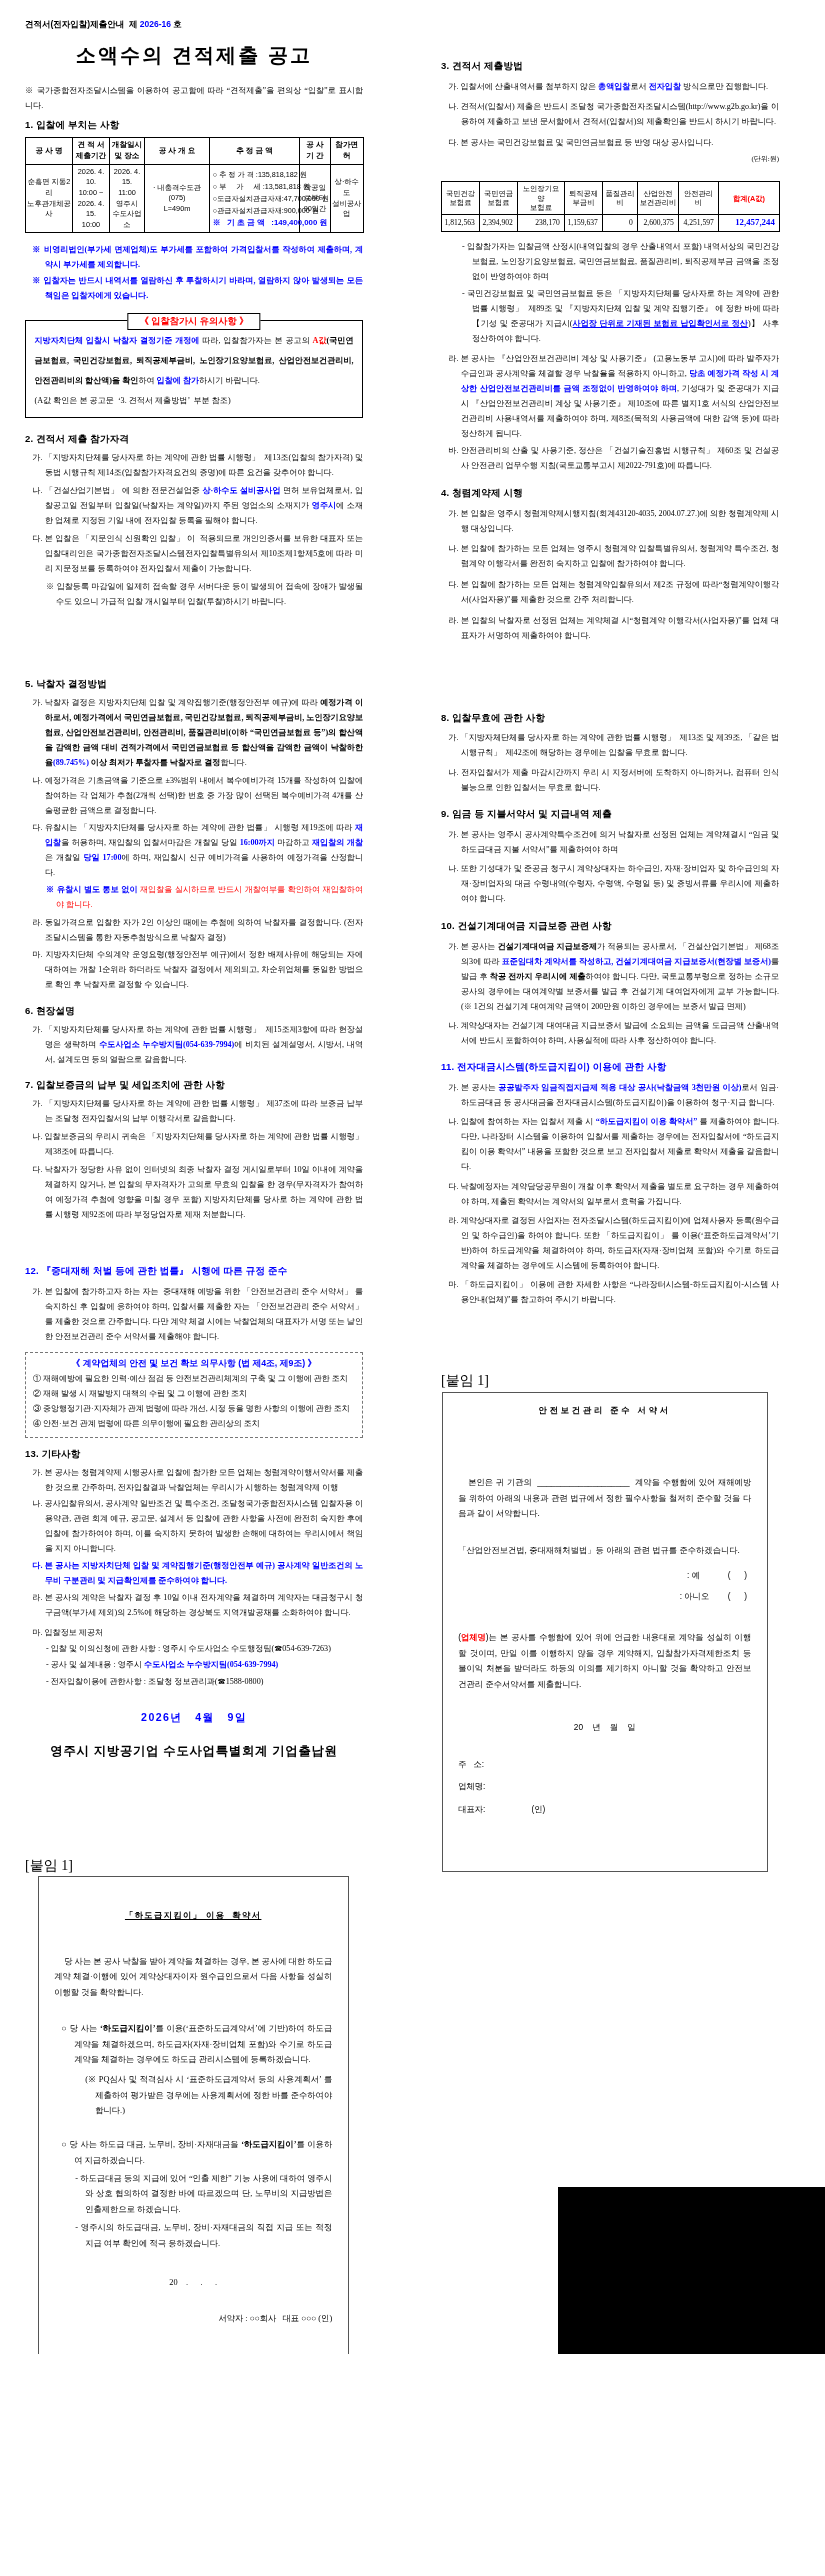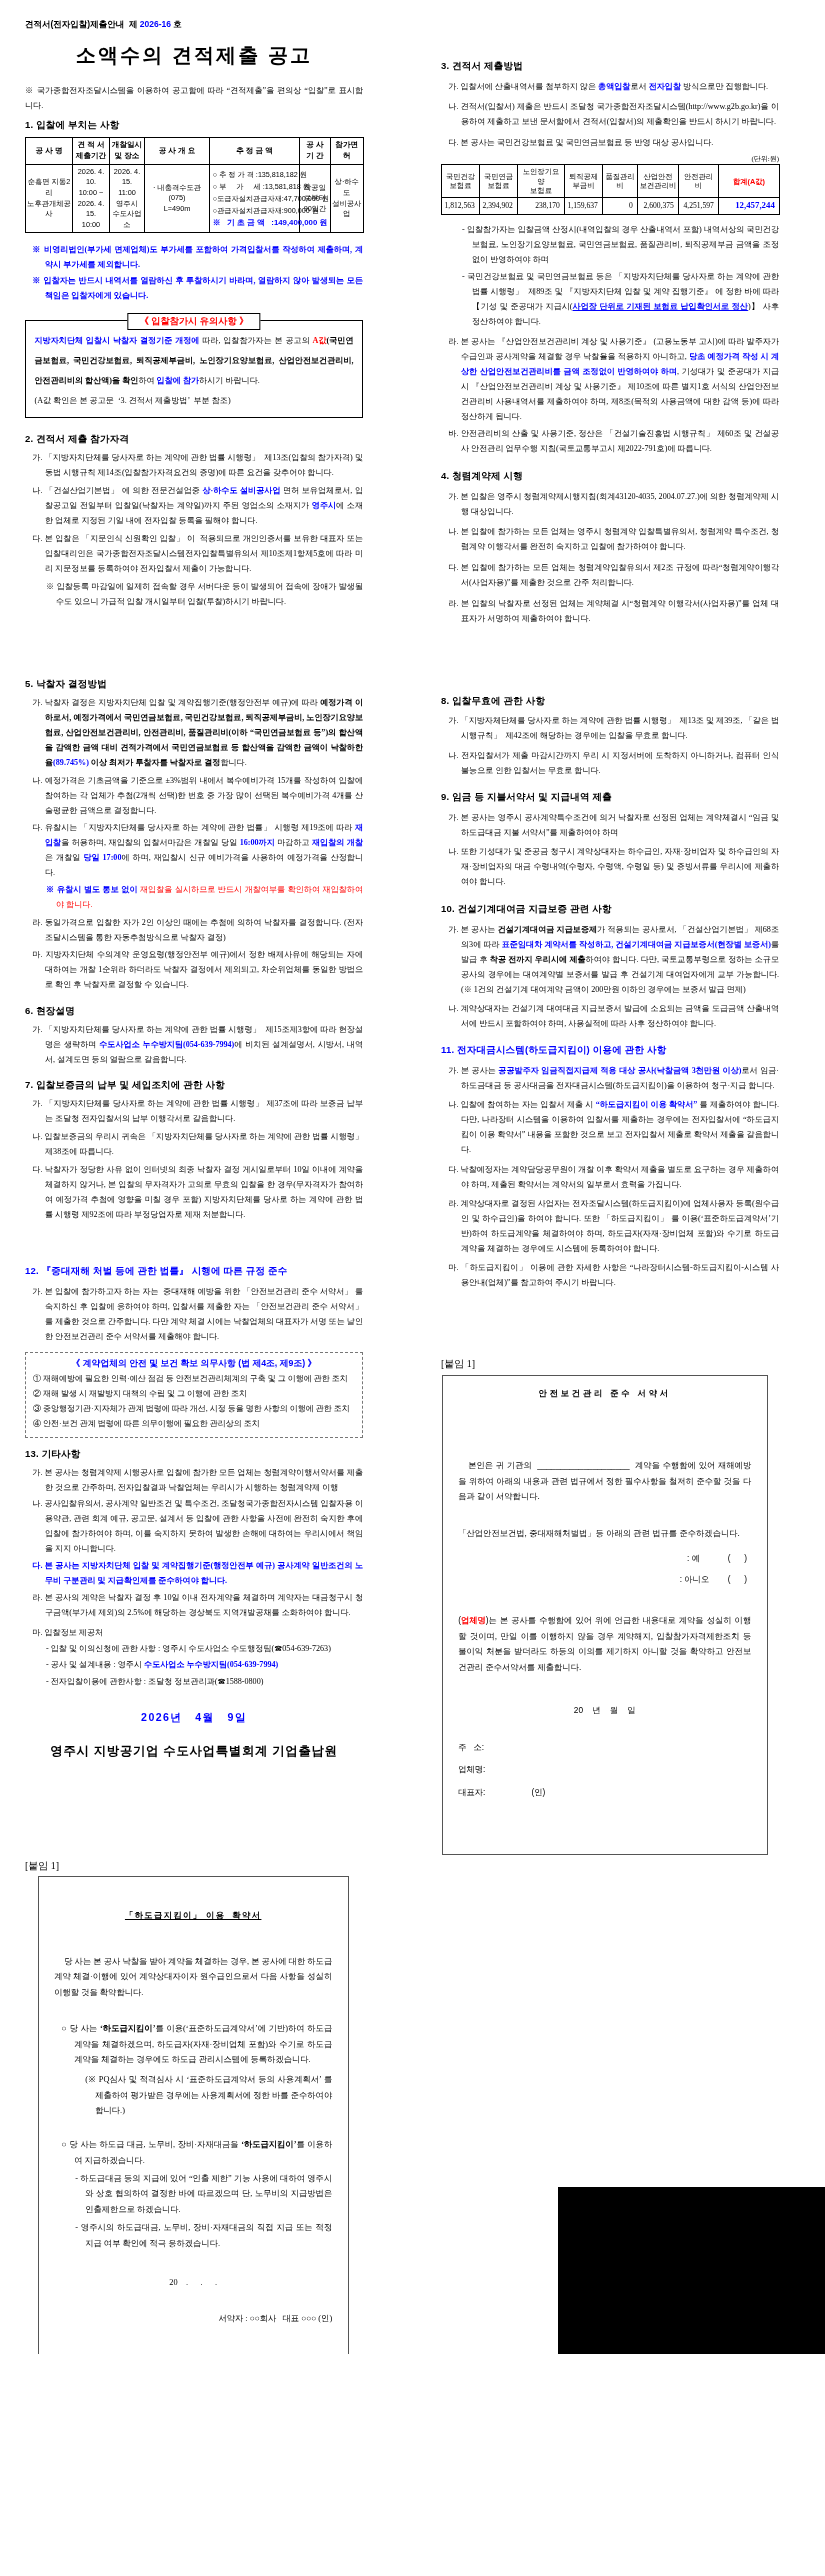--- a/index.html
+++ b/index.html
@@ -50,21 +50,21 @@
   .nbox{border:1.4px solid #000;padding:10px 8.5px 5.7px;position:relative;}
   .nbox-title{position:absolute;top:-8.5px;left:50%;transform:translateX(-50%);background:#fff;
               border:1.4px solid #000;padding:0 11.3px;color:#ff0000;white-space:nowrap;
               font:bold 9.2px/15px "Liberation Sans",sans-serif;}
   .nbox .p{line-height:20px;}
   
   .dbox{border:0.7px dashed #777;padding:2.8px 7px 5.7px;}
   .dbox-title{text-align:center;color:#0000ff;font:bold 8.8px/15.5px "Liberation Sans",sans-serif;}
   .dbox .dline{font-size:8px;line-height:15px;text-align:left;}
   
-  .attach-label{font-size:10px;line-height:12.7px;margin-bottom:4.2px;}
+  .attach-label{font-size:14px;line-height:12.7px;margin-bottom:4.2px;}
   .abox{border:1.1px solid #555;background:#fff;}
   .abox-l{margin-left:12.7px;width:311px;min-height:456px;padding:10px 15.5px 14px;box-sizing:border-box;}
   .abox-r{margin-left:0.7px;width:326px;min-height:480px;padding:10px 15.5px 14px;box-sizing:border-box;}
   .abox .p{font-size:8.3px;line-height:15.5px;}
   .at1{font-weight:bold;font-size:12px;line-height:18.4px;letter-spacing:1.4px;text-decoration:underline;text-align:center;}
   .at2{font-weight:bold;font-size:15px;line-height:21px;letter-spacing:2.8px;text-align:center;}
   .yesno{text-align:right;padding-right:4.2px;}
   .blackbox{position:absolute;background:#000;}
 </style>
 </head>
@@ -180,21 +180,21 @@
           <div class="p to-line" style="margin-top: 27px;"><span class="b">영주시 지방공기업 수도사업특별회계 기업출납원 귀하</span></div>
         </div>
       </div>
     </div>
   <div class="col col-r" id="col-right">
       <div class="h " style="margin-top: 59px;">3. 견적서 제출방법</div>
       <div class="p hang1" style="margin-top: 5.7px;"><span>가. 입찰서에 산출내역서를 첨부하지 않은 </span><span class="bl b">총액입찰</span><span>로서 </span><span class="bl b">전자입찰</span><span> 방식으로만 집행합니다.</span></div>
       <div class="p hang1" style="margin-top: 5.7px;"><span>나. 견적서(입찰서) 제출은 반드시 조달청 국가종합전자조달시스템(http://www.g2b.go.kr)을 이용하여 제출하고 보낸 문서함에서 견적서(입찰서)의 제출확인을 반드시 하시기 바랍니다.</span></div>
       <div class="p hang1" style="margin-top: 5.7px;"><span>다. 본 공사는 국민건강보험료 및 국민연금보험료 등 반영 대상 공사입니다.</span></div>
       <div class="p rgt unit" style="margin-top: 4.2px;"><span>(단위:원)</span></div>
-      <table class="tA" style="margin-top: 0;">
+      <table class="tA" style="margin-top: 17px;">
         <colgroup>
           <col style="width: 38px;">
           <col style="width: 38px;">
           <col style="width: 47px;">
           <col style="width: 38px;">
           <col style="width: 35px;">
           <col style="width: 41px;">
           <col style="width: 40px;">
           <col style="width: 61px;">
         </colgroup>

